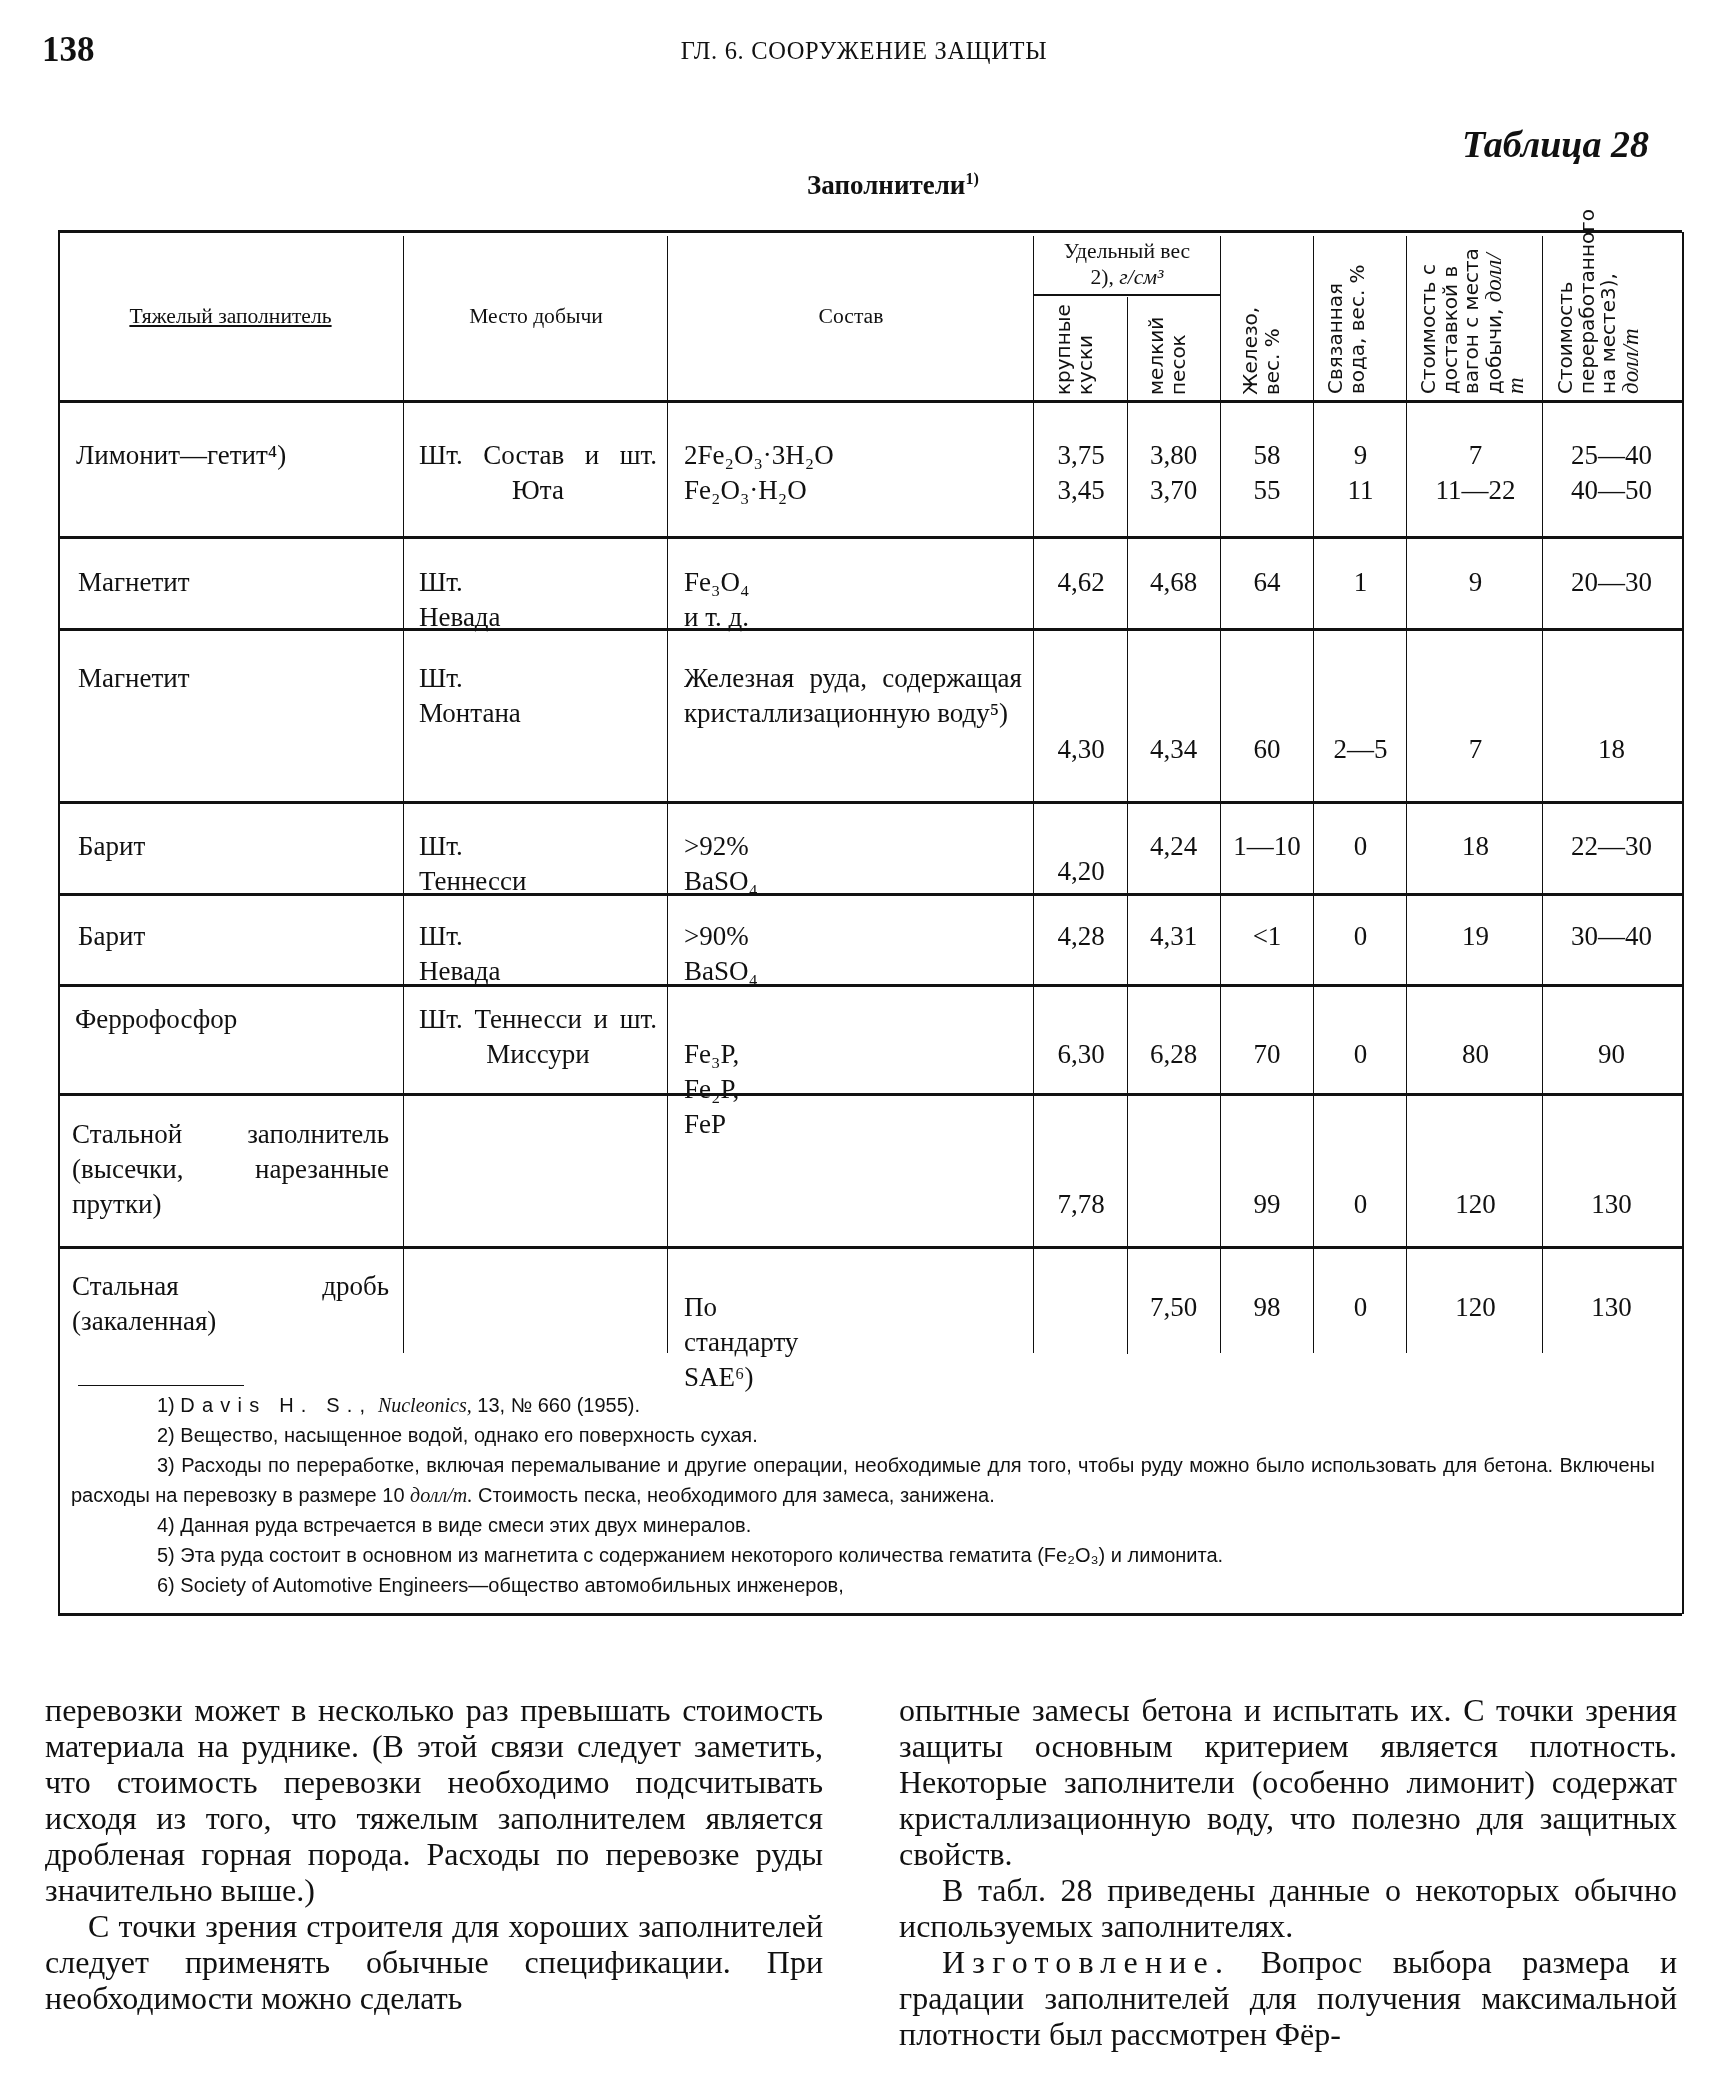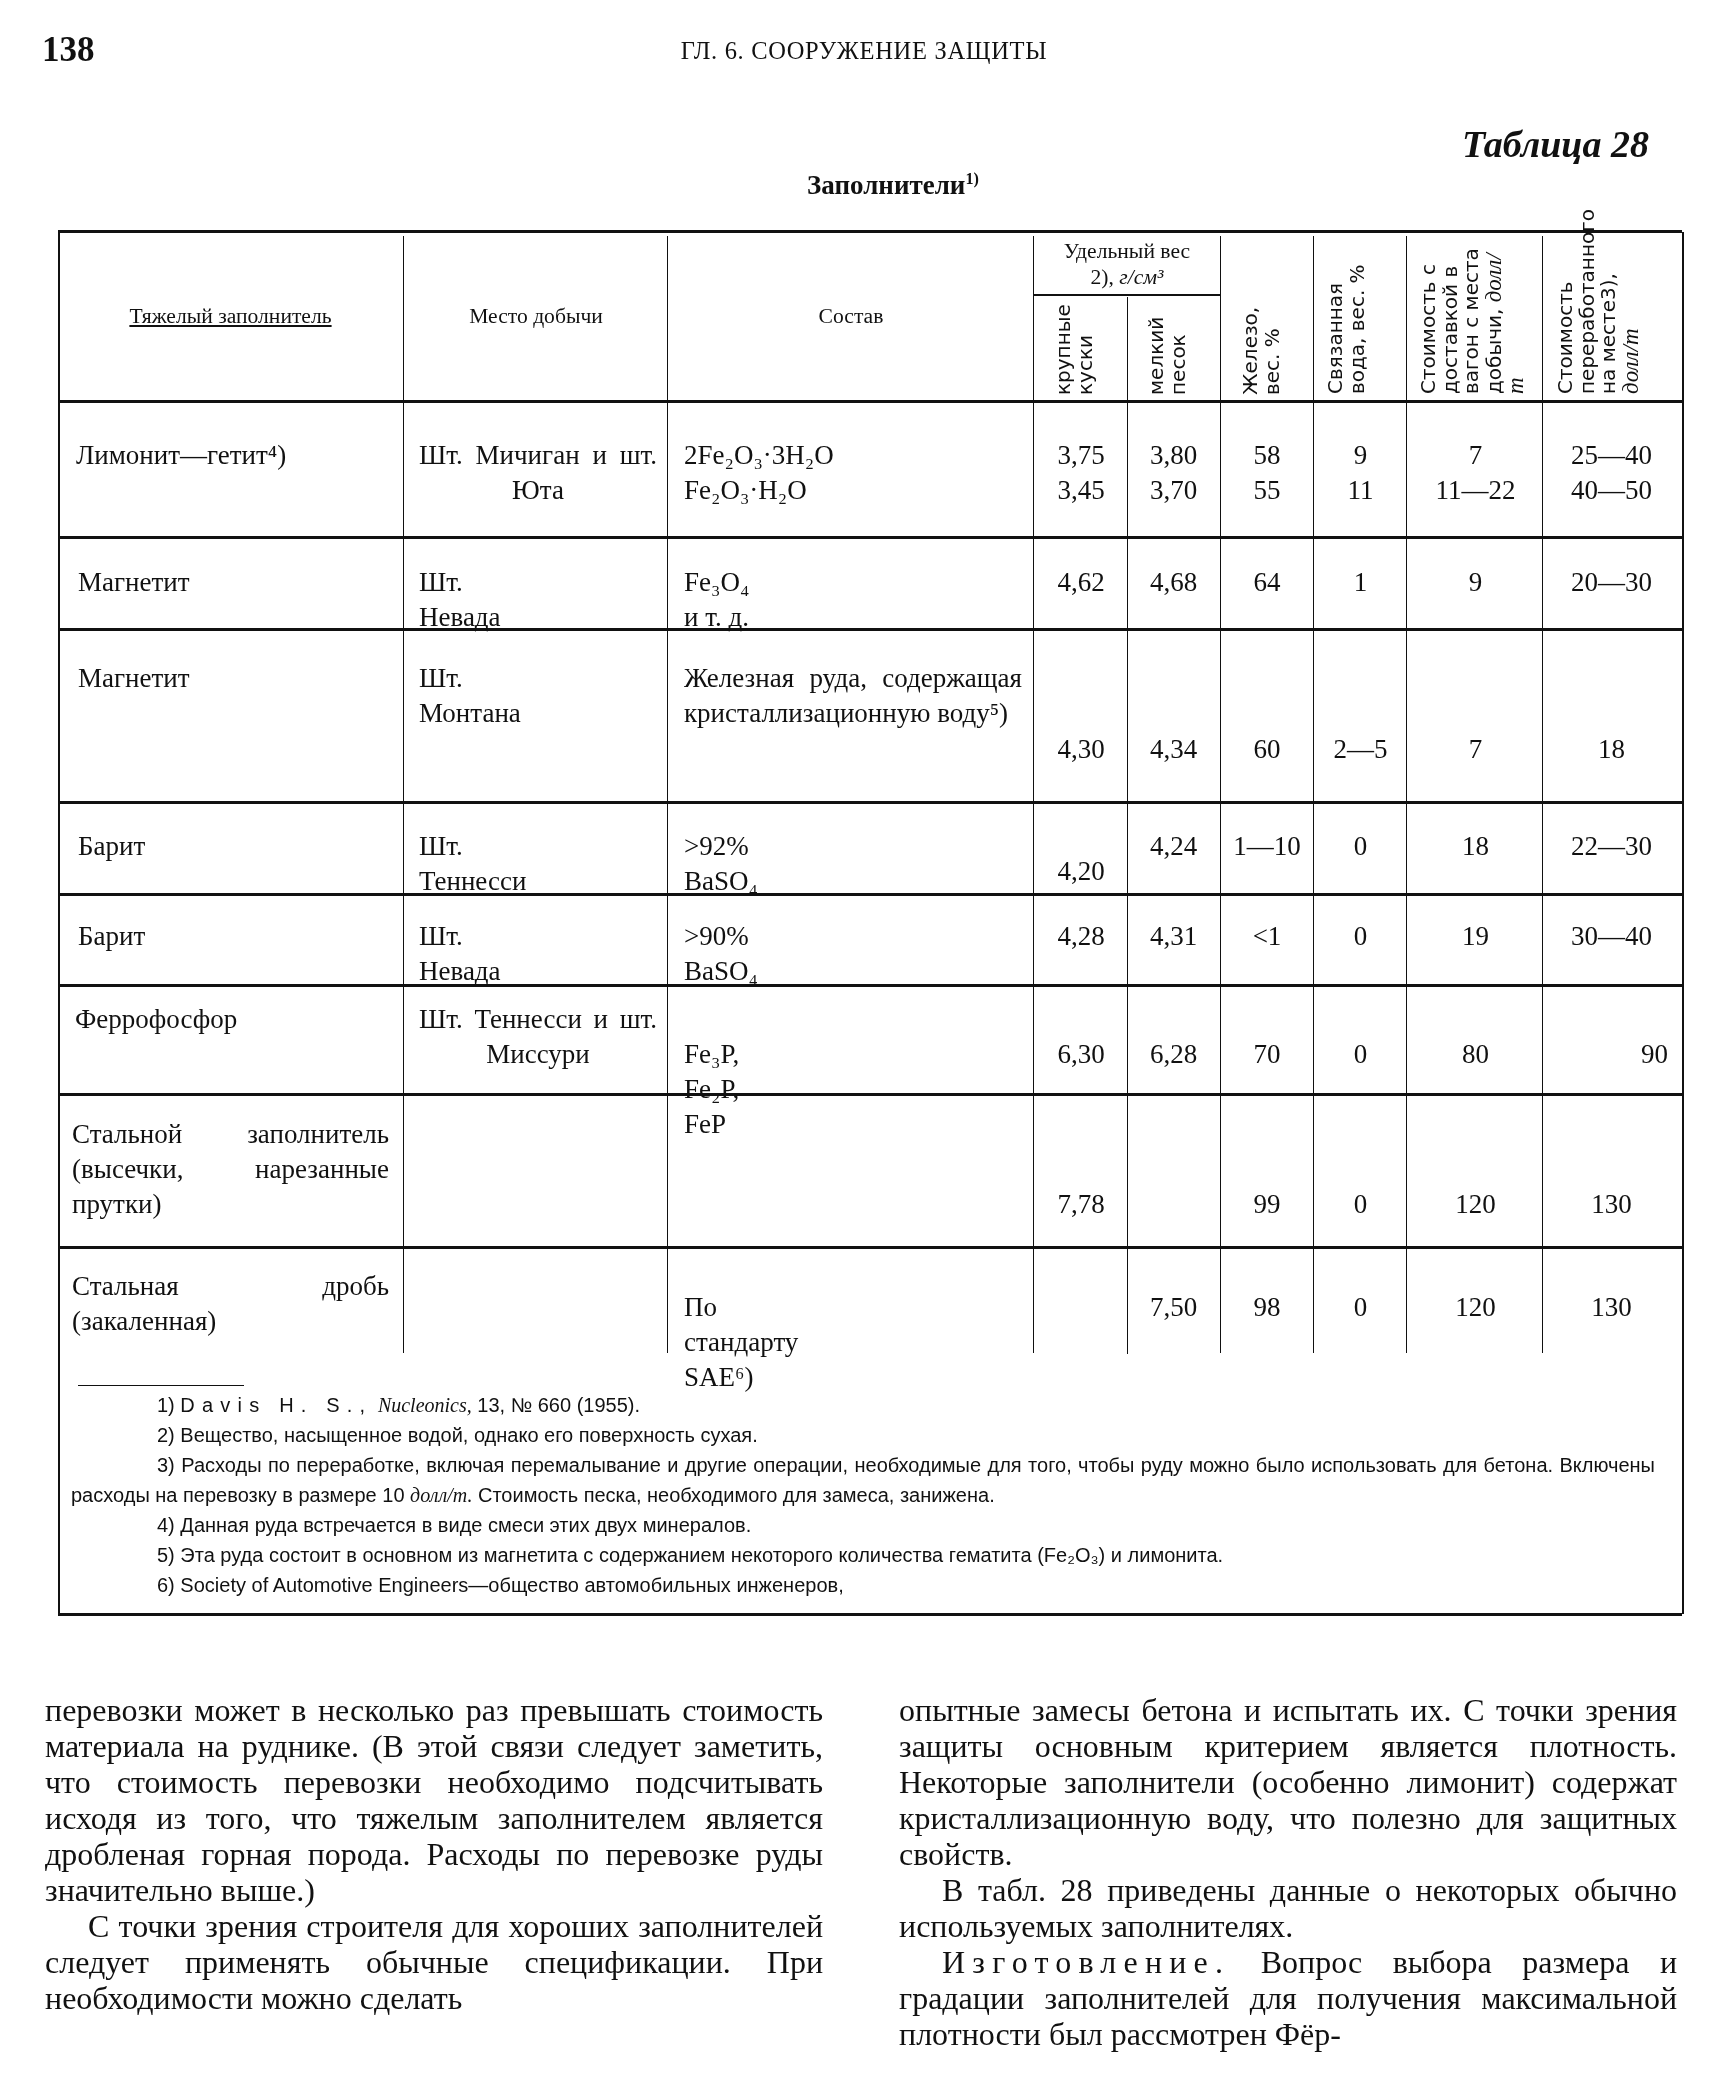--- a/index.html
+++ b/index.html
@@ -73,21 +73,21 @@
 </div>
 <div class="rot" style="left:1053px; top:301px; height:94px; width:58px;">крупные куски</div>
 <div class="rot" style="left:1146px; top:301px; height:94px; width:58px;">мелкий песок</div>
 <div class="rot" style="left:1240px; top:288px; height:107px; width:58px;">Железо, вес. %</div>
 <div class="rot" style="left:1325px; top:259px; height:135px; width:72px;">Связанная вода, вес. %</div>
 <div class="rot" style="left:1418px; top:243px; height:151px; width:115px;"><span>Стоимость с доставкой в вагон с места добычи,</span> <i>долл/т</i></div>
 <div class="rot" style="left:1555px; top:243px; height:151px; width:115px;"><span>Стоимость переработанного на месте</span><span>3),</span> <i>долл/т</i></div>
 
 <div class="cell">
   <div class="cell" style="left:76px; top:438px; width:317px;">Лимонит—гетит⁴)</div>
-  <div class="cell" style="left:419px; top:438px; width:238px; text-align:justify; text-align-last:center;">Шт. Мичиган и шт. Юта</div>
+  <div class="cell" style="left:419px; top:438px; width:238px; text-align:justify; text-align-last:center;">Шт. Состав и шт. Юта</div>
   <div class="cell" style="left:684px; top:438px; width:338px; white-space:pre-line;">2Fe₂O₃·3H₂O
 Fe₂O₃·H₂O</div>
   <div class="cell num" style="left:1035px; top:438px; width:92px; white-space:pre-line;">3,75
 3,45</div>
   <div class="cell num" style="left:1128px; top:438px; width:91px; white-space:pre-line;">3,80
 3,70</div>
   <div class="cell num" style="left:1221px; top:438px; width:92px; white-space:pre-line;">58
 55</div>
   <div class="cell num" style="left:1315px; top:438px; width:91px; white-space:pre-line;">9
 11</div>
@@ -147,21 +147,21 @@
 
 <div class="cell">
   <div class="cell" style="left:75px; top:1002px;">Феррофосфор</div>
   <div class="cell" style="left:419px; top:1002px; width:238px; text-align:justify; text-align-last:center;">Шт. Теннесси и шт. Миссури</div>
   <div class="cell" style="left:684px; top:1037px;">Fe₃P, Fe₂P, FeP</div>
   <div class="cell num" style="left:1035px; top:1037px; width:92px;">6,30</div>
   <div class="cell num" style="left:1128px; top:1037px; width:91px;">6,28</div>
   <div class="cell num" style="left:1221px; top:1037px; width:92px;">70</div>
   <div class="cell num" style="left:1315px; top:1037px; width:91px;">0</div>
   <div class="cell num" style="left:1408px; top:1037px; width:135px;">80</div>
-  <div class="cell num" style="left:1544px; top:1037px; width:135px;padding-left:43px;">90</div>
+  <div class="cell num" style="left:1544px; top:1037px; width:135px;">90</div>
 </div>
 
 <div class="cell">
   <div class="cell" style="left:72px; top:1117px; width:317px; text-align:justify;">Стальной заполнитель (высечки, нарезанные прутки)</div>
   <div class="cell num" style="left:1035px; top:1187px; width:92px;">7,78</div>
   <div class="cell num" style="left:1128px; top:1187px; width:91px;"></div>
   <div class="cell num" style="left:1221px; top:1187px; width:92px;">99</div>
   <div class="cell num" style="left:1315px; top:1187px; width:91px;">0</div>
   <div class="cell num" style="left:1408px; top:1187px; width:135px;">120</div>
   <div class="cell num" style="left:1544px; top:1187px; width:135px;">130</div>

